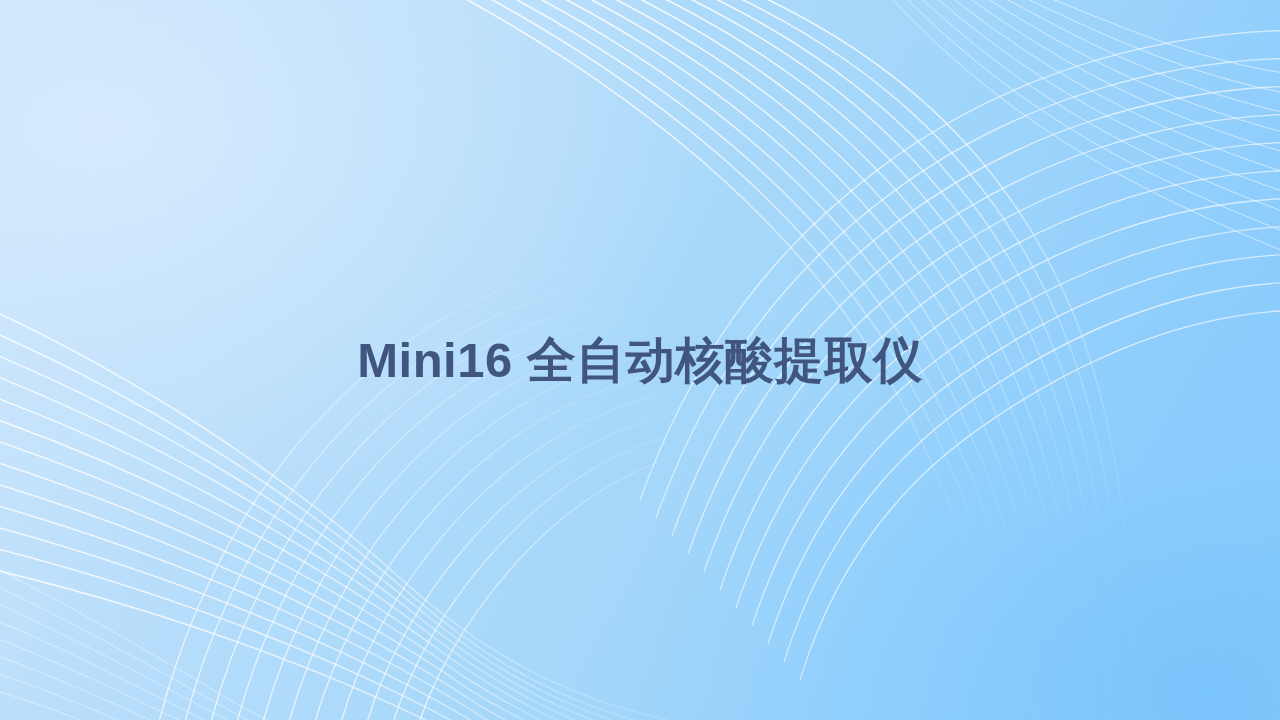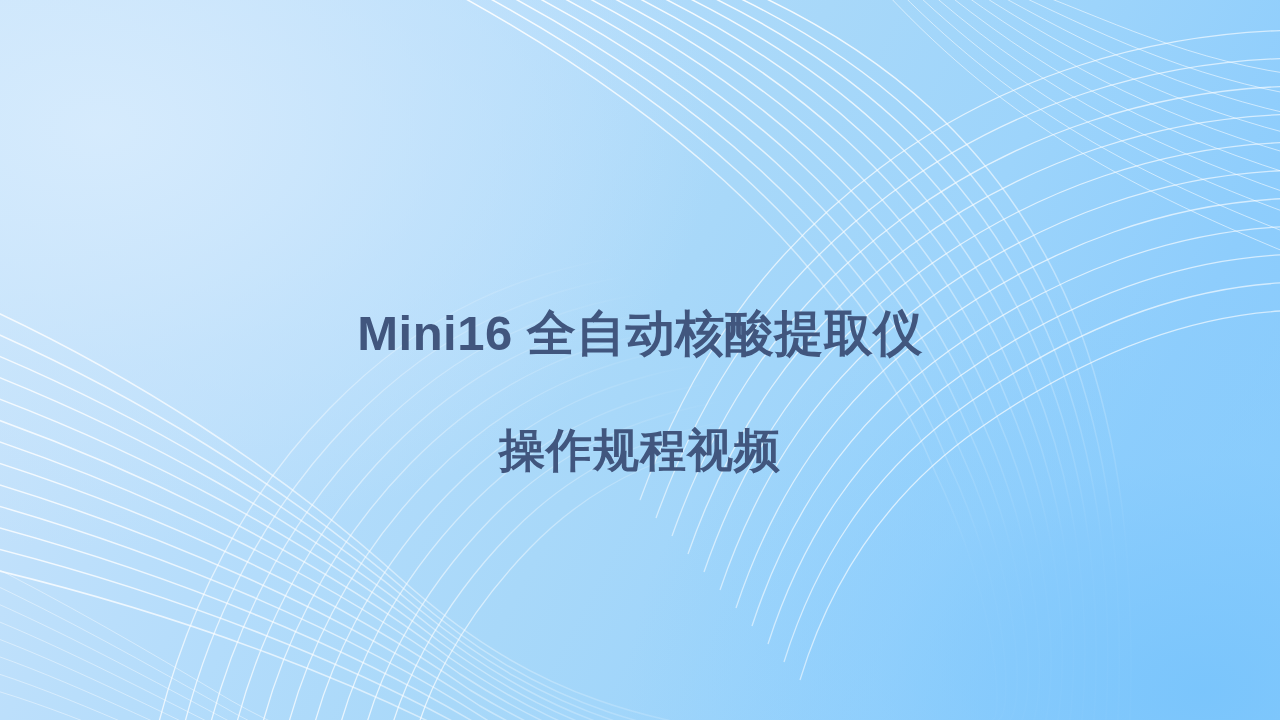--- a/index.html
+++ b/index.html
@@ -193,16 +193,15 @@
       <path d="M -20,614 C 66,648 152,694 248,742 C 344,788 444,808 578,814"></path>
       <path d="M -20,632 C 68,664 156,710 254,756 C 352,800 452,818 584,822"></path>
       <path d="M -20,650 C 70,680 160,726 260,770 C 360,812 460,828 590,832"></path>
       <path d="M -20,668 C 72,696 164,742 266,784 C 368,824 468,838 596,840"></path>
       <path d="M -20,686 C 74,712 168,758 272,798 C 376,836 476,848 602,850"></path>
     </g>
   </svg>
 
   <div class="title-block">
     <div class="main-title">Mini16 全自动核酸提取仪</div>
-    <div class="sub-title">操作规程视频</div>
   </div>
 
 </div>
 
 </body></html>

